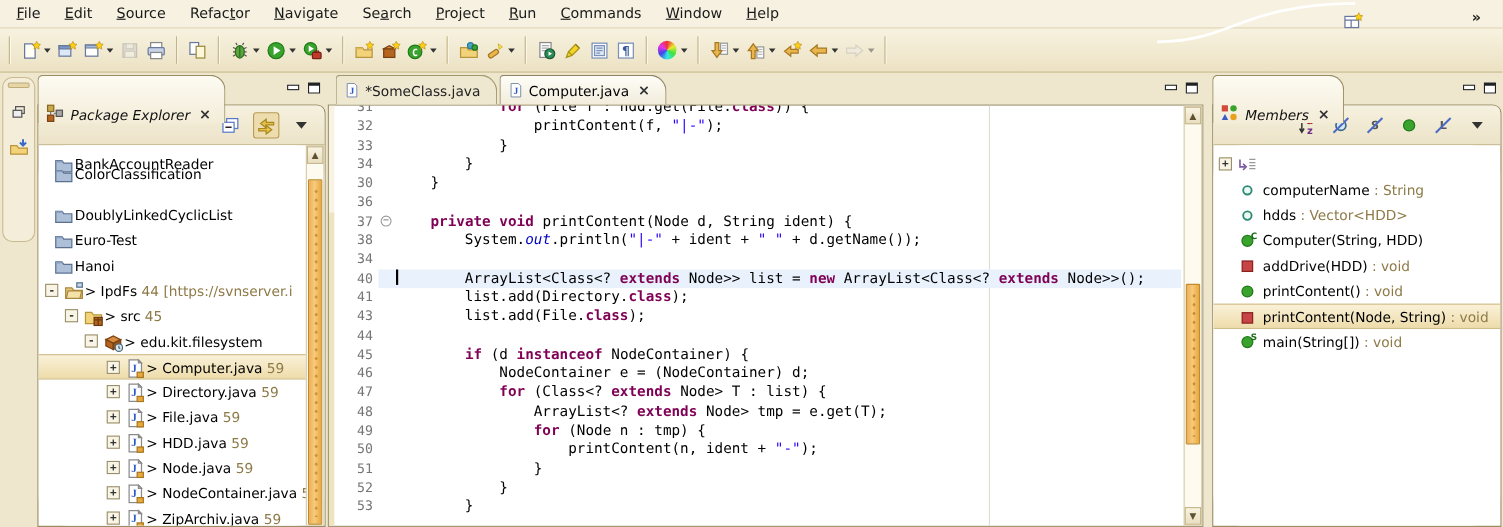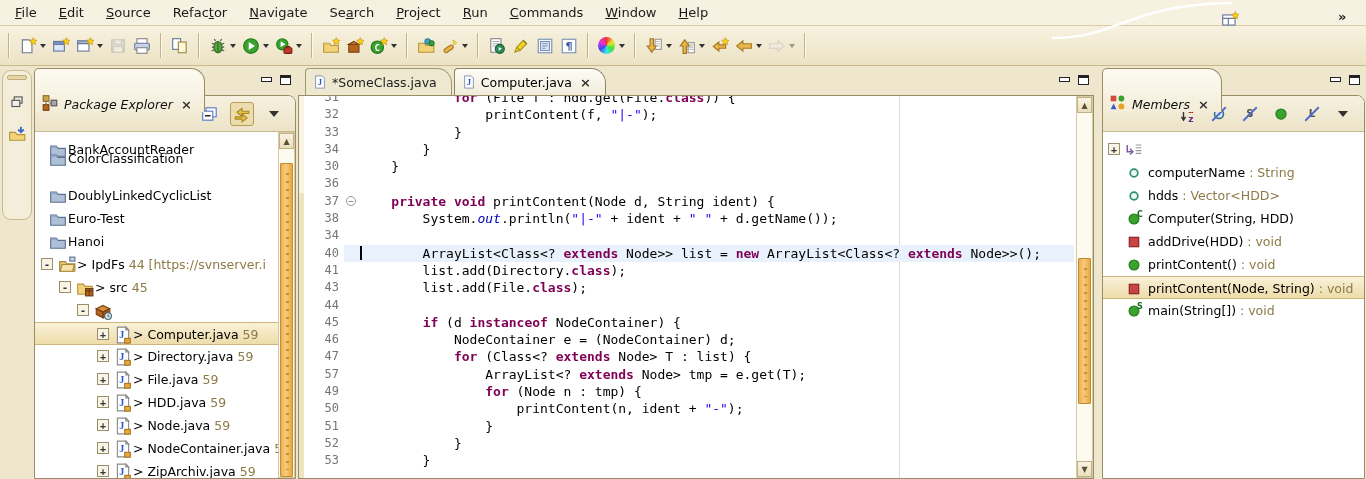--- a/index.html
+++ b/index.html
@@ -503,20 +503,21 @@
             <span class="exp" style="left:42px">-</span>
             <span class="icon" style="position:absolute;left:59px;top:3px">
               <svg width="18" height="18" viewBox="0 0 16 16">
                 <path d="M2 6l6-3 6 3-6 3z" fill="#d98c3f" stroke="#7a4010"></path>
                 <path d="M2 6v5l6 3V9z" fill="#b5651d" stroke="#7a4010"></path>
                 <path d="M14 6v5l-6 3V9z" fill="#9a5518" stroke="#7a4010"></path>
                 <circle cx="12.5" cy="12.5" r="3" fill="#dce8ec" stroke="#4a6a7a"></circle>
                 <path d="M12.5 11v1.5l1 .8" stroke="#4a6a7a" fill="none"></path>
               </svg>
             </span>
+            <span class="lbl" style="left:78px">&gt; edu.kit.filesystem</span>
           </div>
           <div class="trow sel" style="top: 190px;">
             <span class="exp" style="left:62px">+</span>
             <span class="icon" style="position:absolute;left:79px;top:3px">
               <svg width="18" height="18" viewBox="0 0 16 16">
                 <path d="M3 1h7.5L13 3.5V15H3z" fill="#fff" stroke="#8a8a8a"></path>
                 <path d="M10.5 1L13 3.5h-2.5z" fill="#d8d8d8" stroke="#8a8a8a"></path>
                 <text x="7" y="10.5" font-size="9" fill="#2a5ac8" font-weight="bold" text-anchor="middle" font-family="serif">J</text>
                 <rect x="9.5" y="11" width="5" height="4.2" fill="#e8a83c" stroke="#a87820"></rect>
               </svg>
@@ -745,21 +746,21 @@
               </div>
             </div>
             <div class="crow">
               <span class="cnum">47</span>
               <div class="cbody">
                 <span class="cfold"></span>
                 <span class="ctext"><span class="cp">            </span><span class="ck">for</span><span class="cp"> (Class&lt;? </span><span class="ck">extends</span><span class="cp"> Node&gt; T : list) {</span></span>
               </div>
             </div>
             <div class="crow">
-              <span class="cnum">57</span>
+              <span class="cnum">48</span>
               <div class="cbody">
                 <span class="cfold"></span>
                 <span class="ctext"><span class="cp">                ArrayList&lt;? </span><span class="ck">extends</span><span class="cp"> Node&gt; tmp = e.get(T);</span></span>
               </div>
             </div>
             <div class="crow">
               <span class="cnum">49</span>
               <div class="cbody">
                 <span class="cfold"></span>
                 <span class="ctext"><span class="cp">                </span><span class="ck">for</span><span class="cp"> (Node n : tmp) {</span></span>

